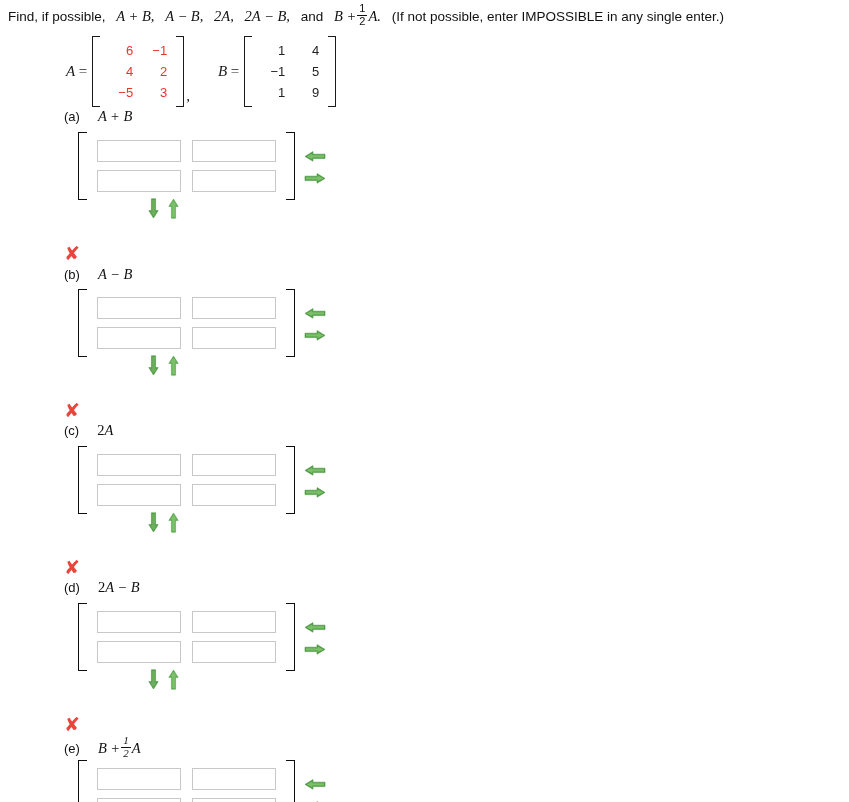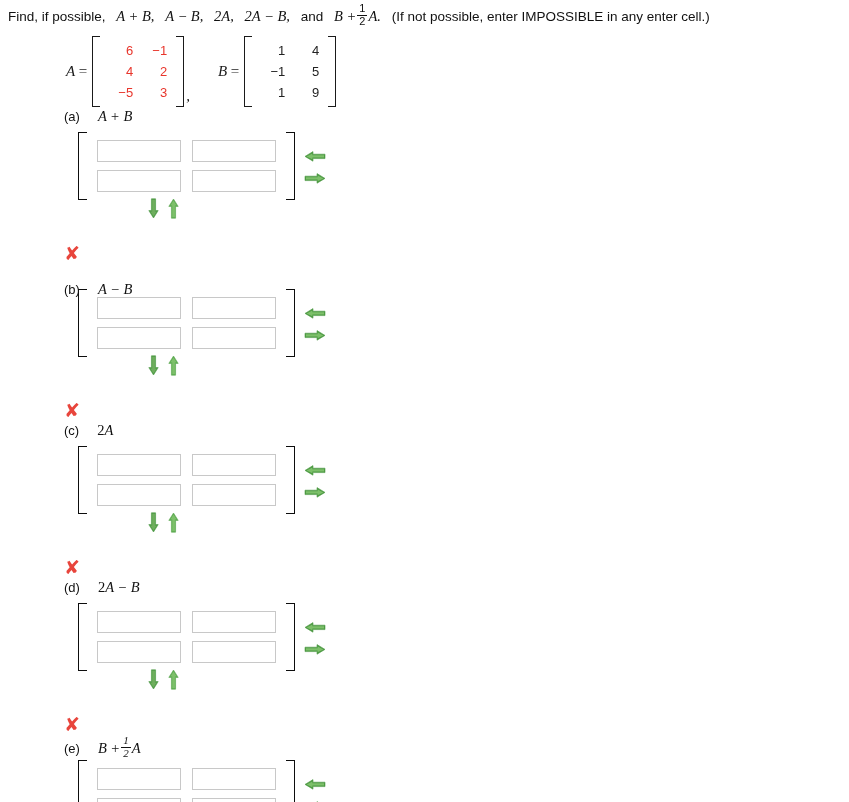--- a/index.html
+++ b/index.html
@@ -187,21 +187,21 @@
 <body>
 
 <div class="prompt">
   <span>Find, if possible,</span><span class="sp"></span>
   <span class="var">A + B,</span><span class="sp"></span>
   <span class="var">A − B,</span><span class="sp"></span>
   <span class="var">2A,</span><span class="sp"></span>
   <span class="var">2A − B,</span><span class="sp"></span>
   <span>and</span><span class="sp"></span>
   <span class="var">B +</span><span class="frac"><span class="num">1</span><span class="den">2</span></span><span class="var">A.</span><span class="sp"></span>
-  <span>(If not possible, enter IMPOSSIBLE in any enter cell.)</span>
+  <span>(If not possible, enter IMPOSSIBLE in any single enter.)</span>
 </div>
 
 <div class="given">
 
   <span class="eqlabel">
     <span>A</span>
     <span class="eq">=</span>
   </span>
   <span class="brk l"></span>
   <div class="mgrid">
@@ -275,21 +275,21 @@
       <span class="arw">
         <svg width="11" height="21" viewBox="0 0 11 21">
     <g transform="scale(1,-1) translate(0,-21)">
       <path d="M3.4 0.8 H7.6 V12.6 H10.2 L5.5 20 L0.8 12.6 H3.4 Z" fill="#5aa84f" stroke="#5aa84f" stroke-width="0.6"></path>
       <path d="M4.2 1.8 H6.9 V13.6 H8.6 L5.5 18.4 L2.4 13.6 H4.2 Z" fill="#7dc06a"></path>
     </g>
         </svg>
       </span>
     </div>
     <div class="xmark" style="top: 244px;">✘</div>
-    <div class="partlabel" style="top: 281px;"><span class="tag">(b)</span><span class="expr">A − B</span></div>
+    <div class="partlabel" style="top: 266px;"><span class="tag">(b)</span><span class="expr">A − B</span></div>
     <div class="ansblock" style="top: 289px;">
       <div class="ansbrk l"></div>
       <div class="ansgrid">
         <input class="cellinput" type="text" value="" placeholder="" style="">
         <input class="cellinput" type="text" value="" placeholder="" style="">
         <input class="cellinput" type="text" value="" placeholder="" style="">
         <input class="cellinput" type="text" value="" placeholder="" style="">
       </div>
       <div class="ansbrk r"></div>
       <div class="sidearrows">

